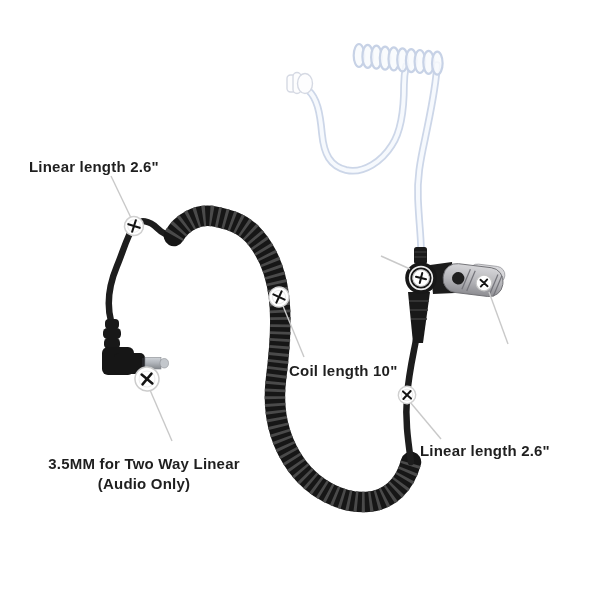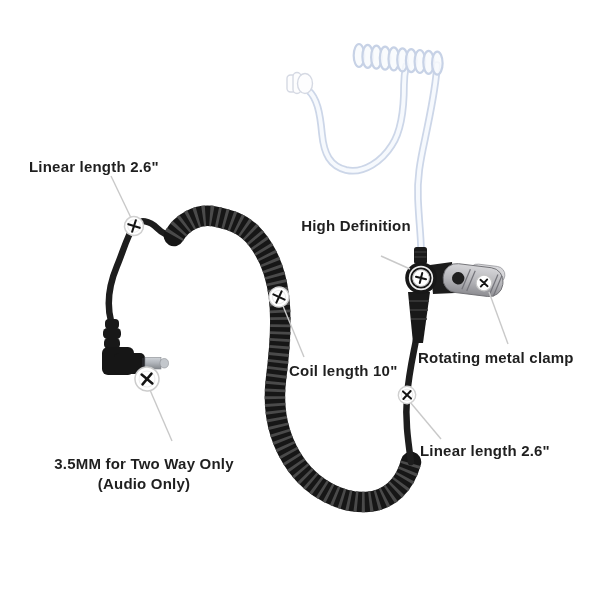--- a/index.html
+++ b/index.html
@@ -143,27 +143,25 @@
     <g transform="translate(407 395) rotate(42)">
       <circle r="8.7" fill="#fff" stroke="#d0d0d0" stroke-width="1.4"></circle>
       <circle r="5.8" fill="none" stroke="#ececec" stroke-width="1"></circle>
       <path d="M -5.4 0 H 5.4 M 0 -5.4 V 5.4" stroke="#141414" stroke-width="2" stroke-linecap="round" fill="none"></path>
     </g>
   </svg>
 
   <div class="label" id="lab-linear-top">Linear length 2.6"</div>
 
   <div class="label block" id="lab-speakers">
-    <div>High Definition</div>
   </div>
 
-  <div class="label" id="lab-clamp">Rotating metal clamp</div>
 
   <div class="label" id="lab-coil">Coil length 10"</div>
 
   <div class="label" id="lab-linear-bottom">Linear length 2.6"</div>
 
   <div class="label block" id="lab-jack">
-    <div>3.5MM for Two Way Only</div>
+    <div>3.5MM for Two Way Linear</div>
     <div>(Audio Only)</div>
   </div>
 
 </div>
 
 </body></html>

